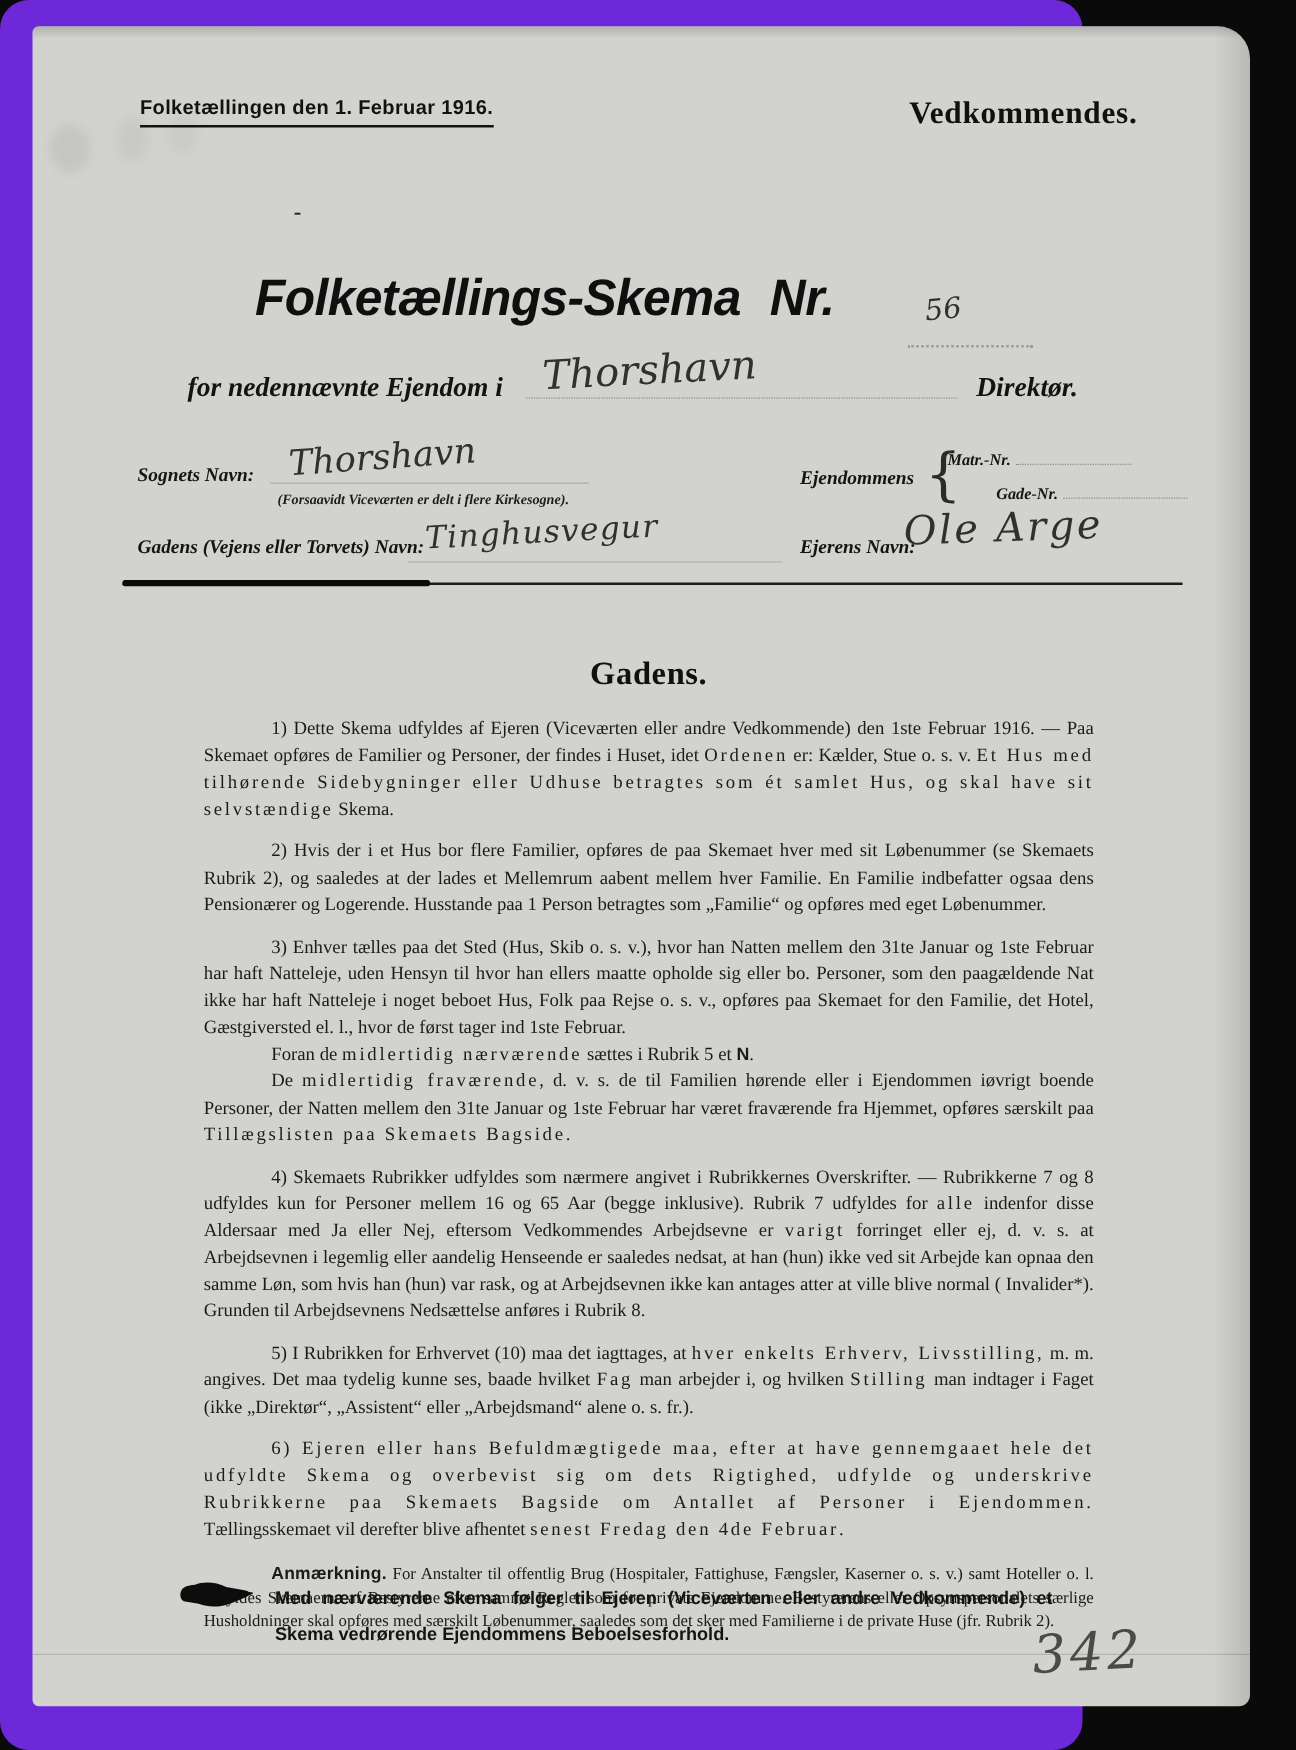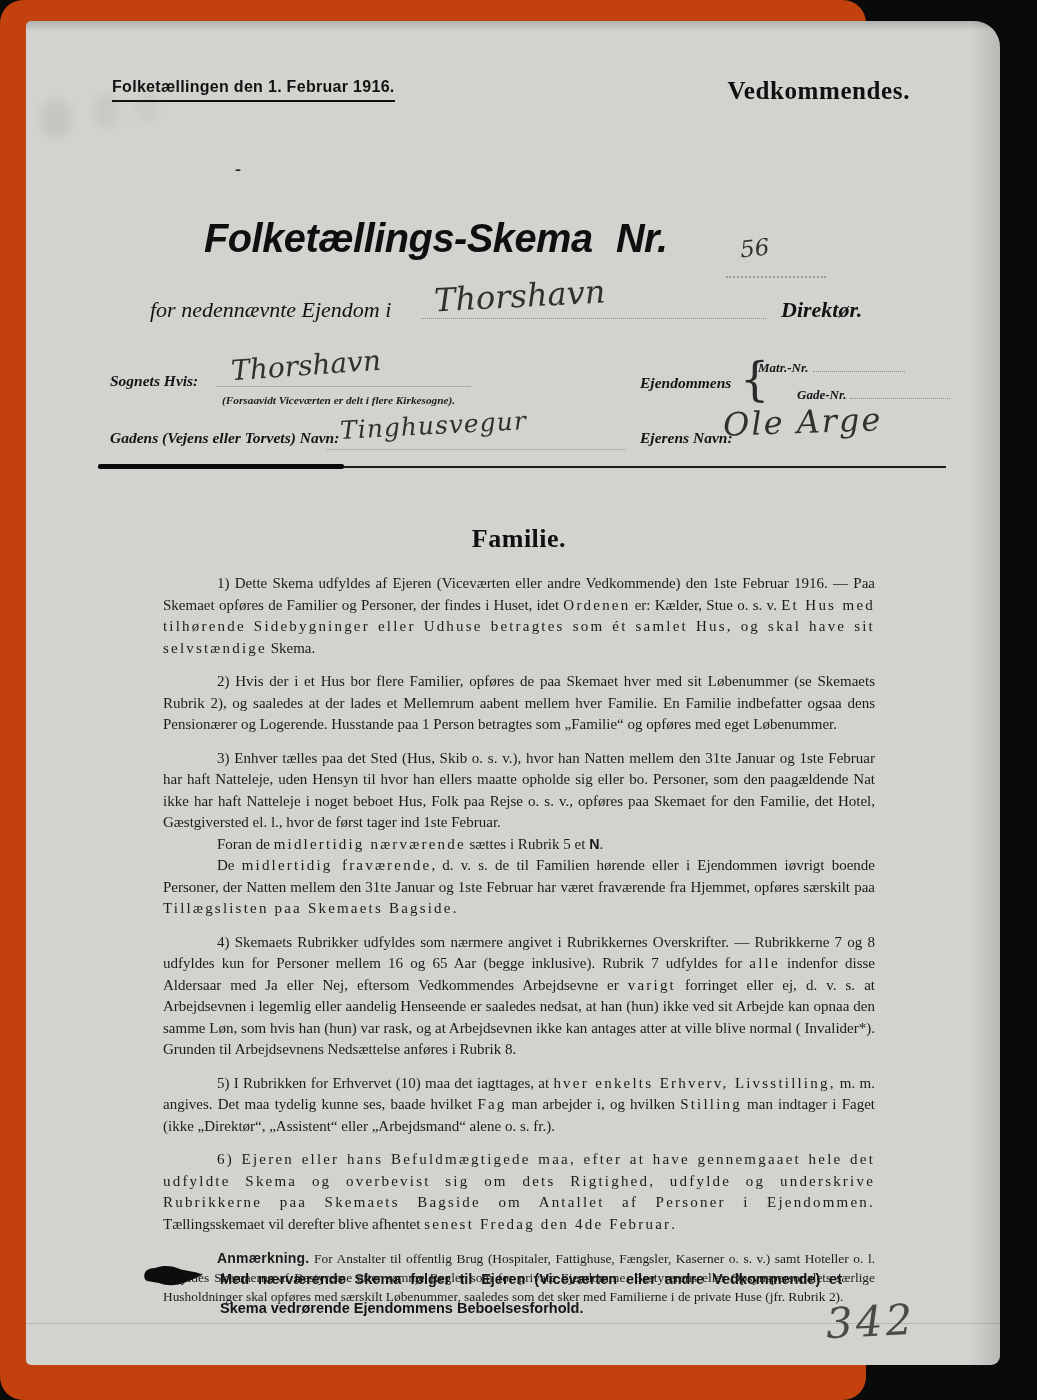--- a/index.html
+++ b/index.html
@@ -1,18 +1,18 @@
 <!DOCTYPE html>
 <html><head>
 <meta charset="utf-8">
 <style>
   html,body{margin:0;padding:0;}
   body{width:1037px;height:1400px;background:#0a0a0a;overflow:hidden;
        font-family:"Liberation Serif", serif;}
-  .canvas{position:relative;width:866px;height:1400px;background:#c2410c;border-radius:23px;}
+  .canvas{position:relative;width:866px;height:1400px;background:#6d28d9;border-radius:23px;}
   .page{position:absolute;left:26px;top:21px;width:974px;height:1344px;
         background:#d2d2cf;border-radius:5px 26px 9px 5px;overflow:hidden;}
   .page::before{content:'';position:absolute;left:0;top:0;right:0;height:10px;
         background:linear-gradient(to bottom, rgba(0,0,0,.16), rgba(0,0,0,0));pointer-events:none;}
   .page::after{content:'';position:absolute;right:0;top:0;bottom:0;width:30px;
         background:linear-gradient(to right, rgba(0,0,0,0), rgba(0,0,0,.12));pointer-events:none;}
   .ghost{position:absolute;left:-10px;top:38px;width:180px;height:130px;opacity:.55;filter:blur(4px);
         background:
           radial-gradient(28px 34px at 40px 60px, #bcbcb9 55%, rgba(188,188,185,0) 60%),
           radial-gradient(22px 30px at 90px 52px, #c2c2bf 55%, rgba(194,194,191,0) 62%),
@@ -22,21 +22,21 @@
         font-size:16px;letter-spacing:.3px;color:#121212;border-bottom:2px solid #121212;padding-bottom:4px;}
   .hdr-right{right:90px;top:56px;font-family:"Liberation Serif",serif;font-weight:bold;
         font-size:25px;letter-spacing:.6px;color:#101010;}
   .stray{left:209px;top:138px;font-weight:bold;font-size:18px;color:#222;}
   .title{left:178px;top:194px;font-family:"Liberation Sans",sans-serif;font-style:italic;font-weight:bold;
         font-size:41px;letter-spacing:-0.5px;color:#0f0f0f;white-space:nowrap;transform:scaleX(.97);transform-origin:left top;}
   .title .nr{margin-left:24px;}
   .hw{font-family:"DejaVu Serif",serif;font-style:italic;color:#30302e;}
   .title-nr-hw{left:714px;top:214px;font-size:23px;transform:rotate(-6deg);}
   .title-nr-line{left:700px;top:255px;width:100px;border-bottom:2px dotted #9b9b98;height:0;}
-  .sub-prefix{left:124px;top:276px;font-weight:normal;font-style:italic;font-size:22px;color:#131313;text-align:center;}
+  .sub-prefix{left:124px;top:276px;font-weight:bold;font-style:italic;font-size:22px;color:#131313;text-align:center;}
   .sub-hw{left:408px;top:256px;font-size:32px;transform:rotate(-3deg);}
   .sub-line{left:395px;top:297px;width:345px;border-bottom:1px dotted #8d8d8a;height:0;}
   .sub-suffix{left:755px;top:276px;font-weight:bold;font-style:italic;font-size:22px;color:#131313;}
   .flabel{font-weight:bold;font-style:italic;font-size:15.5px;color:#141414;}
   .sognets-label{left:84px;top:351px;}
   .sognets-hw{left:205px;top:328px;font-size:28px;transform:rotate(-4deg);}
   .sognets-line{left:190px;top:365px;width:255px;border-bottom:1px solid rgba(40,40,40,.22);height:0;}
   .sognets-note{left:196px;top:373px;font-weight:bold;font-style:italic;font-size:11.3px;color:#1c1c1c;}
   .ejd-label{left:614px;top:353px;}
   .brace{left:714px;top:331px;font-size:46px;color:#2a2a2a;font-family:"DejaVu Serif",serif;font-weight:normal;}
@@ -84,21 +84,21 @@
       <span>Folketællings-Skema</span><span class="nr">Nr.</span>
     </div>
     <div class="abs hw title-nr-hw">56</div>
     <div class="abs title-nr-line"></div>
 
     <div class="abs sub-prefix">for nedennævnte Ejendom i</div>
     <div class="abs sub-line"></div>
     <div class="abs hw sub-hw">Thorshavn</div>
     <div class="abs sub-suffix">Direktør.</div>
 
-    <div class="abs flabel sognets-label">Sognets Hvis:</div>
+    <div class="abs flabel sognets-label">Sognets Navn:</div>
     <div class="abs sognets-line"></div>
     <div class="abs hw sognets-hw">Thorshavn</div>
     <div class="abs sognets-note">(Forsaavidt Viceværten er delt i flere Kirkesogne).</div>
 
     <div class="abs flabel ejd-label">Ejendommens</div>
     <div class="abs brace">{</div>
     <div class="abs matr">
       <span>Matr.-Nr.</span><span class="dotline"></span>
     </div>
     <div class="abs gade">
@@ -109,21 +109,21 @@
     <div class="abs gadens-line"></div>
     <div class="abs hw gadens-hw">Tinghusvegur</div>
 
     <div class="abs flabel ejerens-label">Ejerens Navn:</div>
     <div class="abs hw ejerens-hw">Ole Arge</div>
 
     <div class="abs rule">
       <div class="rule-heavy"></div>
     </div>
 
-    <div class="abs regler-hd">Familie.</div>
+    <div class="abs regler-hd">Gadens.</div>
 
     <div class="abs paras">
         <p class="para gap"><span class="seg-n">1) Dette Skema udfyldes af Ejeren (Viceværten eller andre Vedkommende) den 1ste Februar 1916. — Paa Skemaet opføres de Familier og Personer, der findes i Huset, idet </span><span class="seg-sp">Ordenen</span><span class="seg-n"> er: Kælder, Stue o. s. v. </span><span class="seg-sp">Et Hus med tilhørende Sidebygninger eller Udhuse betragtes som ét samlet Hus, og skal have sit selvstændige</span><span class="seg-n"> Skema.</span></p>
         <p class="para gap"><span class="seg-n">2) Hvis der i et Hus bor flere Familier, opføres de paa Skemaet hver med sit Løbenummer (se Skemaets Rubrik 2), og saaledes at der lades et Mellemrum aabent mellem hver Familie. En Familie indbefatter ogsaa dens Pensionærer og Logerende. Husstande paa 1 Person betragtes som „Familie“ og opføres med eget Løbenummer.</span></p>
         <p class="para gap"><span class="seg-n">3) Enhver tælles paa det Sted (Hus, Skib o. s. v.), hvor han Natten mellem den 31te Januar og 1ste Februar har haft Natteleje, uden Hensyn til hvor han ellers maatte opholde sig eller bo. Personer, som den paagældende Nat ikke har haft Natteleje i noget beboet Hus, Folk paa Rejse o. s. v., opføres paa Skemaet for den Familie, det Hotel, Gæstgiversted el. l., hvor de først tager ind 1ste Februar.</span></p>
         <p class="para"><span class="seg-n">Foran de </span><span class="seg-sp">midlertidig nærværende</span><span class="seg-n"> sættes i Rubrik 5 et </span><span class="seg-b">N</span><span class="seg-n">.</span></p>
         <p class="para"><span class="seg-n">De </span><span class="seg-sp">midlertidig fraværende</span><span class="seg-n">, d. v. s. de til Familien hørende eller i Ejendommen iøvrigt boende Personer, der Natten mellem den 31te Januar og 1ste Februar har været fraværende fra Hjemmet, opføres særskilt paa </span><span class="seg-sp">Tillægslisten paa Skemaets Bagside</span><span class="seg-n">.</span></p>
         <p class="para gap"><span class="seg-n">4) Skemaets Rubrikker udfyldes som nærmere angivet i Rubrikkernes Overskrifter. — Rubrikkerne 7 og 8 udfyldes kun for Personer mellem 16 og 65 Aar (begge inklusive). Rubrik 7 udfyldes for </span><span class="seg-sp">alle</span><span class="seg-n"> indenfor disse Aldersaar med Ja eller Nej, eftersom Vedkommendes Arbejdsevne er </span><span class="seg-sp">varigt</span><span class="seg-n"> forringet eller ej, d. v. s. at Arbejdsevnen i legemlig eller aandelig Henseende er saaledes nedsat, at han (hun) ikke ved sit Arbejde kan opnaa den samme Løn, som hvis han (hun) var rask, og at Arbejdsevnen ikke kan antages atter at ville blive normal ( Invalider*). Grunden til Arbejdsevnens Nedsættelse anføres i Rubrik 8.</span></p>
         <p class="para gap"><span class="seg-n">5) I Rubrikken for Erhvervet (10) maa det iagttages, at </span><span class="seg-sp">hver enkelts Erhverv, Livsstilling,</span><span class="seg-n"> m. m. angives. Det maa tydelig kunne ses, baade hvilket </span><span class="seg-sp">Fag</span><span class="seg-n"> man arbejder i, og hvilken </span><span class="seg-sp">Stilling</span><span class="seg-n"> man indtager i Faget (ikke „Direktør“, „Assistent“ eller „Arbejdsmand“ alene o. s. fr.).</span></p>
         <p class="para gap"><span class="seg-sp">6) Ejeren eller hans Befuldmægtigede maa, efter at have gennemgaaet hele det udfyldte Skema og overbevist sig om dets Rigtighed, udfylde og underskrive Rubrikkerne paa Skemaets Bagside om Antallet af Personer i Ejendommen.</span><span class="seg-n"> Tællingsskemaet vil derefter blive afhentet </span><span class="seg-sp">senest Fredag den 4de Februar</span><span class="seg-n">.</span></p>

